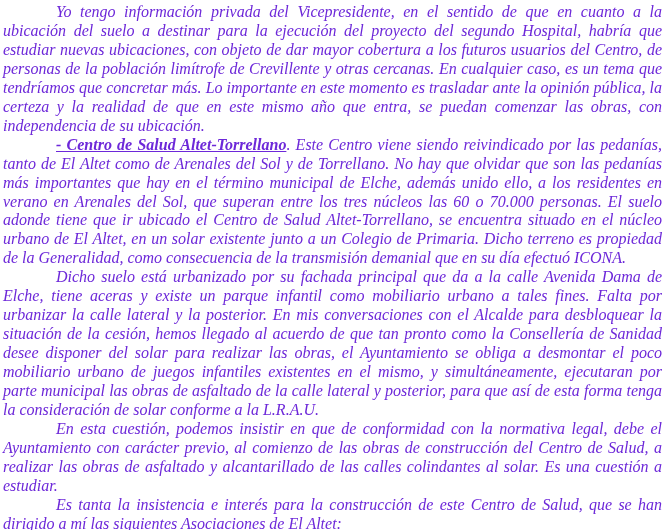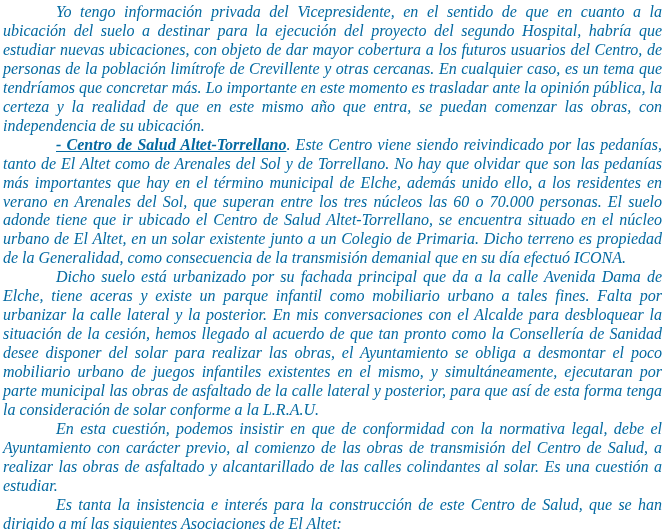--- a/index.html
+++ b/index.html
@@ -14,35 +14,35 @@
   }
   .doc {
     box-sizing: border-box;
     width: 666px;
     height: 450px;
     padding: 3px 4px 0 3px;
     font-family: "Liberation Serif", "DejaVu Serif", serif;
     font-style: italic;
     font-size: 16px;
     line-height: 18.95px;
-    color: #0369a1;
+    color: #6d28d9;
     text-align: justify;
   }
   .doc p {
     margin: 0;
     padding: 0;
     text-indent: 53px;
   }
   .doc .run-bold {
     font-weight: bold;
     text-decoration: underline;
   }
 </style>
 </head>
 <body>
 
 <div class="doc">
     <p><span class="run-normal">Yo tengo información privada del Vicepresidente, en el sentido de que en cuanto a la ubicación del suelo a destinar para la ejecución del proyecto del segundo Hospital, habría que estudiar nuevas ubicaciones, con objeto de dar mayor cobertura a los futuros usuarios del Centro, de personas de la población limítrofe de Crevillente y otras cercanas. En cualquier caso, es un tema que tendríamos que concretar más. Lo importante en este momento es trasladar ante la opinión pública, la certeza y la realidad de que en este mismo año que entra, se puedan comenzar las obras, con independencia de su ubicación.</span></p>
     <p><span class="run-bold">- Centro de Salud Altet-Torrellano</span><span class="run-normal">. Este Centro viene siendo reivindicado por las pedanías, tanto de El Altet como de Arenales del Sol y de Torrellano. No hay que olvidar que son las pedanías más importantes que hay en el término municipal de Elche, además unido ello, a los residentes en verano en Arenales del Sol, que superan entre los tres núcleos las 60 o 70.000 personas. El suelo adonde tiene que ir ubicado el Centro de Salud Altet-Torrellano, se encuentra situado en el núcleo urbano de El Altet, en un solar existente junto a un Colegio de Primaria. Dicho terreno es propiedad de la Generalidad, como consecuencia de la transmisión demanial que en su día efectuó ICONA.</span></p>
     <p><span class="run-normal">Dicho suelo está urbanizado por su fachada principal que da a la calle Avenida Dama de Elche, tiene aceras y existe un parque infantil como mobiliario urbano a tales fines. Falta por urbanizar la calle lateral y la posterior. En mis conversaciones con el Alcalde para desbloquear la situación de la cesión, hemos llegado al acuerdo de que tan pronto como la Consellería de Sanidad desee disponer del solar para realizar las obras, el Ayuntamiento se obliga a desmontar el poco mobiliario urbano de juegos infantiles existentes en el mismo, y simultáneamente, ejecutaran por parte municipal las obras de asfaltado de la calle lateral y posterior, para que así de esta forma tenga la consideración de solar conforme a la L.R.A.U.</span></p>
-    <p><span class="run-normal">En esta cuestión, podemos insistir en que de conformidad con la normativa legal, debe el Ayuntamiento con carácter previo, al comienzo de las obras de transmisión del Centro de Salud, a realizar las obras de asfaltado y alcantarillado de las calles colindantes al solar. Es una cuestión a estudiar.</span></p>
+    <p><span class="run-normal">En esta cuestión, podemos insistir en que de conformidad con la normativa legal, debe el Ayuntamiento con carácter previo, al comienzo de las obras de construcción del Centro de Salud, a realizar las obras de asfaltado y alcantarillado de las calles colindantes al solar. Es una cuestión a estudiar.</span></p>
     <p><span class="run-normal">Es tanta la insistencia e interés para la construcción de este Centro de Salud, que se han dirigido a mí las siguientes Asociaciones de El Altet:</span></p>
   </div>
 
 </body></html>

